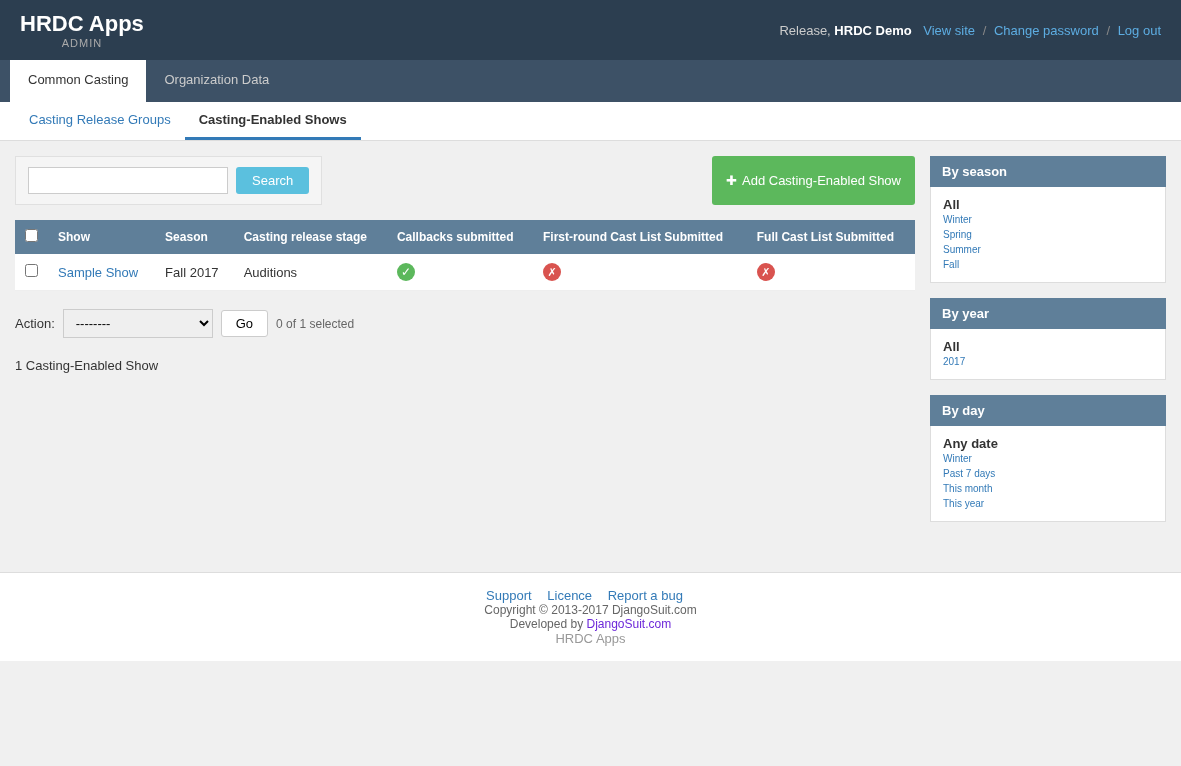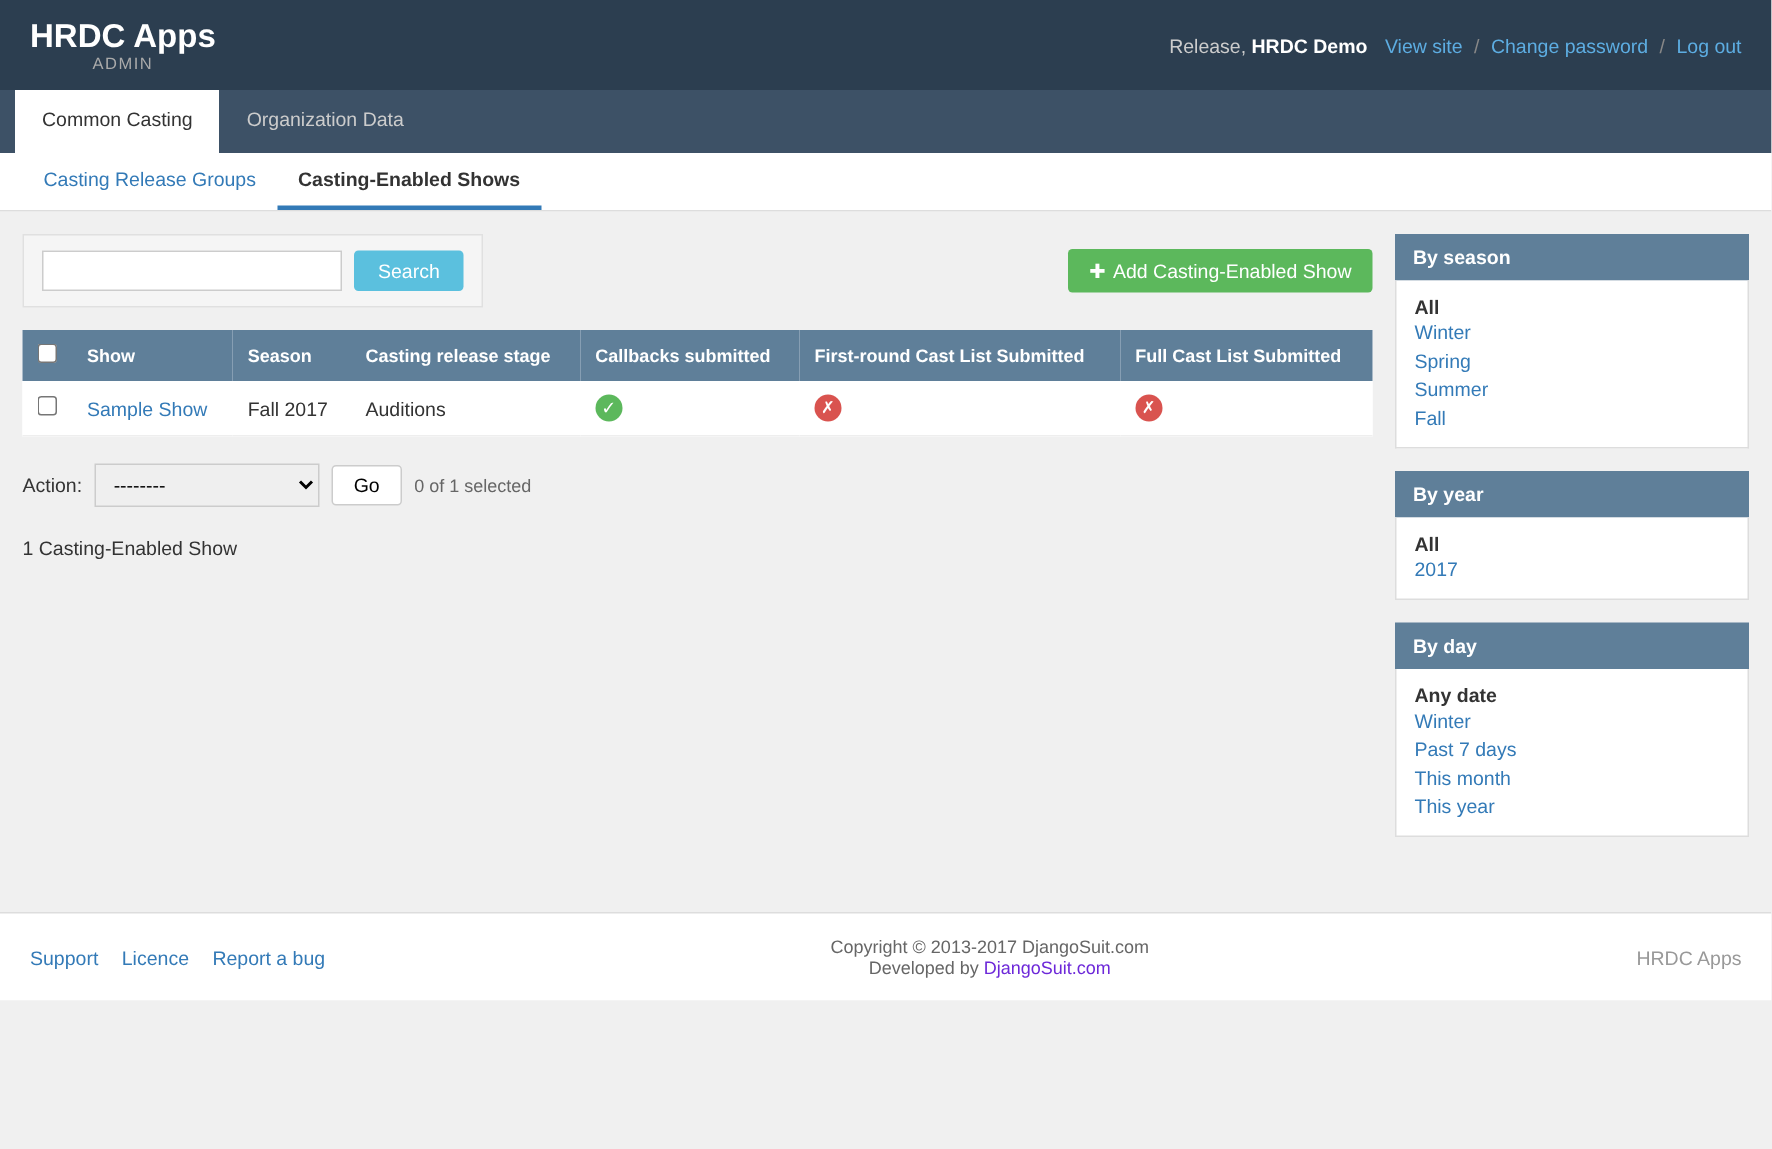--- a/index.html
+++ b/index.html
@@ -244,57 +244,57 @@
       background: #fff;
       padding: 10px 12px;
       border: 1px solid #ddd;
       border-top: none;
     }
     .sidebar-content a {
       display: block;
       color: #337ab7;
       text-decoration: none;
       padding: 2px 0;
-      font-size: 13px;
+      font-size: 10px;
     }
     .sidebar-content .active-item {
       color: #333;
       font-weight: bold;
     }
 
     
     #footer {
       background: #fff;
       border-top: 1px solid #ddd;
-      padding: 15px 20px;
+      padding: 15px 4px;
       display: flex;
       justify-content: space-between;
       align-items: center;
       margin-top: 20px;
+      flex-direction: column;
     }
     #footer-left a {
       color: #337ab7;
       text-decoration: none;
       margin-right: 12px;
       font-size: 13px;
     }
     #footer-center {
       text-align: center;
       color: #666;
       font-size: 12px;
     }
     #footer-center a { color: #6d28d9; text-decoration: none; }
     #footer-right {
       color: #999;
       font-size: 13px;
     }
 
     .search-area-top {
       display: flex;
-      align-items: center;
       gap: 22px;
     }
   </style>
 </head>
 <body>
 
 <div id="header">
   <div id="header-left">
     <div class="app-title">HRDC Apps</div>
     <div class="app-subtitle">ADMIN</div>

